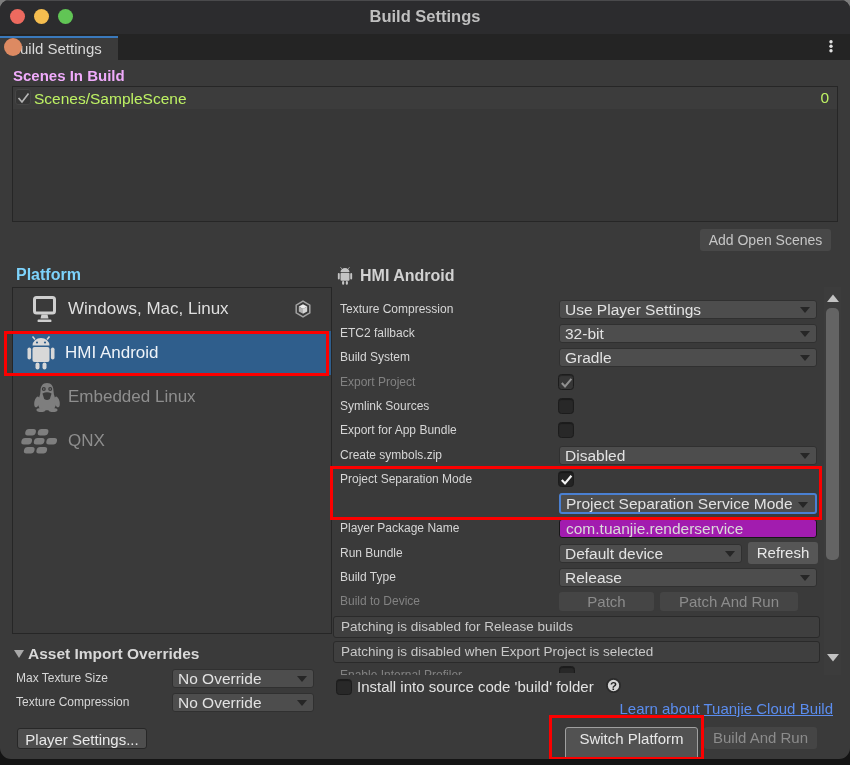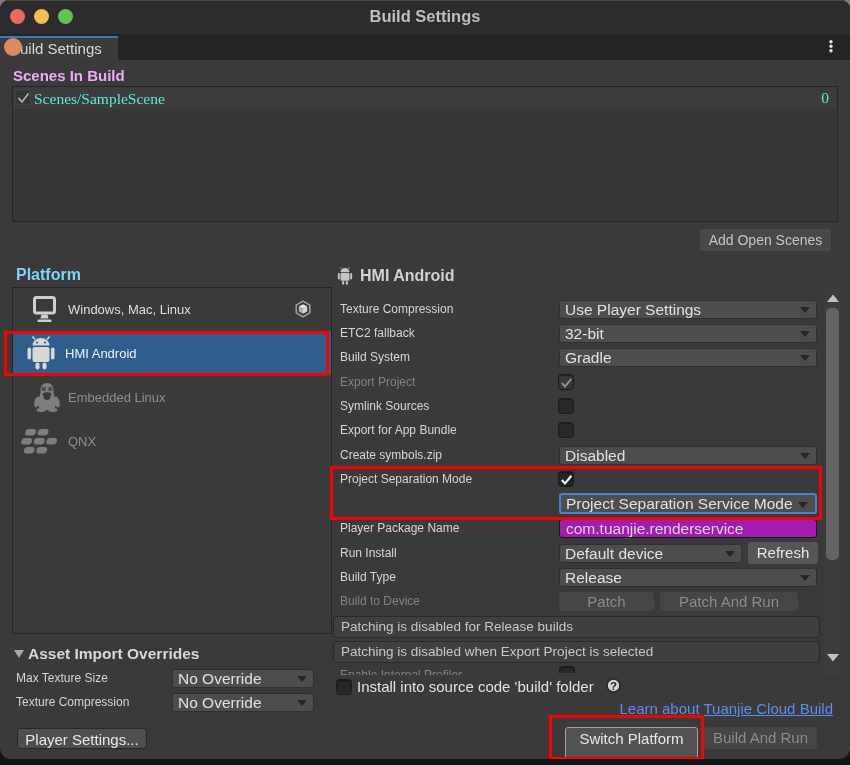--- a/index.html
+++ b/index.html
@@ -20,30 +20,30 @@
   #tab { left:0; top:36px; width:118px; height:24px; background:#3b3b3b;
          border-top:2.5px solid #3a79bc; color:#d8d8d8; font-size:15px;
          padding:2px 0 0 10px; }
   #orangedot { left:4px; top:38px; width:18px; height:18px; border-radius:50%;
                background:#dd8a62; }
   
   .seclabel { color:#f0abfc; font-size:15px; font-weight:bold; }
   #scenebox { left:12px; top:86px; width:826px; height:136px; background:#373737;
               border:1px solid #262626; }
   #scenerow { left:13px; top:87px; width:824px; height:22px; background:#3c3c3c;
-              color:#5eead4; font-size:15.5px;font-family:Liberation Serif, serif; }
+              color:#bef264; font-size:15.5px; }
   #addopen { left:700px; top:229px; width:131px; height:22px; background:#484848;
              border-radius:3px; color:#c6c6c6; font-size:14px; text-align:center;
              line-height:22px; }
   
   #platformbox { left:12px; top:287px; width:320px; height:347px;
                  border:1px solid #262626; }
   .prow { left:13px; width:318px; height:44px; }
   .prow .ptext { position:absolute; left:55px; top:50%; transform:translateY(-50%);
-                 font-size:13px; }
+                 font-size:17px; }
   #prow2 { background:#2f5e8c; }
   .redbox { border:3px solid #fb0000; }
   
   .rlabel { left:340px; color:#d6d6d6; font-size:12px; height:19px; line-height:19px; }
   .rlabel.gray { color:#828282; }
   .rlabel.blue { color:#4b8bef; }
   .dd { background:#4d4d4d; border:1px solid #303030; border-radius:3px;
         color:#e2e2e2; font-size:15.5px; height:19px; line-height:17px;
         padding-left:5px; white-space:nowrap; }
   .dd .tri { position:absolute; right:6px; top:6px; width:0; height:0;
@@ -199,21 +199,21 @@
     <div class="abs dd" style="left:559px;top:446px;width:258px;">Disabled<div class="tri"></div></div>
     <div class="abs rlabel" style="top:470px;">Project Separation Mode</div>
     <div class="abs cb" style="left:558px;top:471px;background:#232323;">
       <svg style="position:absolute;left:1px;top:1.5px" width="13" height="12" viewBox="0 0 13 12">
           <path d="M1.8 6 L5 9.4 L11.4 1.8" fill="none" stroke="#f4f4f4" stroke-width="2.2"></path>
         </svg>
       </div>
     <div class="abs dd" style="left:559px;top:493px;width:258px;height:21px;line-height:18px;border:2px solid #4a80d2;background:#4e4e4e;">Project Separation Service Mode<div class="tri" style="top:6.5px;right:7px;"></div></div>
     <div class="abs rlabel" style="top:519px;">Player Package Name</div>
     <div class="abs" style="left:559px;top:519px;width:258px;height:19px;background:#a21caf;border:1px solid #171717;border-radius:3px;color:#dadada;font-size:15.5px;line-height:17px;padding-left:6px;">com.tuanjie.renderservice</div>
-    <div class="abs rlabel" style="top:544px;">Run Install</div>
+    <div class="abs rlabel" style="top:544px;">Run Bundle</div>
     <div class="abs dd" style="left:559px;top:544px;width:183px;">Default device<div class="tri"></div></div>
     <div class="abs btn" style="left:748px;top:542px;width:70px;height:22px;line-height:22px;">Refresh</div>
     <div class="abs rlabel" style="top:568px;">Build Type</div>
     <div class="abs dd" style="left:559px;top:568px;width:258px;">Release<div class="tri"></div></div>
     <div class="abs rlabel gray" style="top:592px;">Build to Device</div>
     <div class="abs btn dis" style="left:559px;top:592px;width:95px;height:19px;line-height:19px;">Patch</div>
     <div class="abs btn dis" style="left:660px;top:592px;width:138px;height:19px;line-height:19px;">Patch And Run</div>
     <div class="abs helpbox" style="top:616px;">Patching is disabled for Release builds</div>
     <div class="abs helpbox" style="top:641px;">Patching is disabled when Export Project is selected</div>
     <div class="abs rlabel gray" style="top:666px;clip-path:inset(0 0 10px 0);">Enable Internal Profiler</div>

